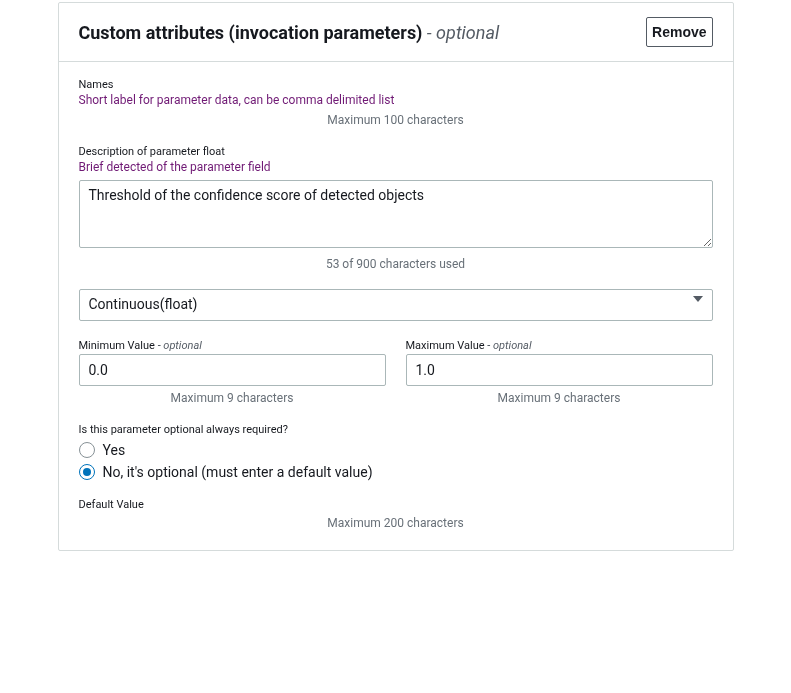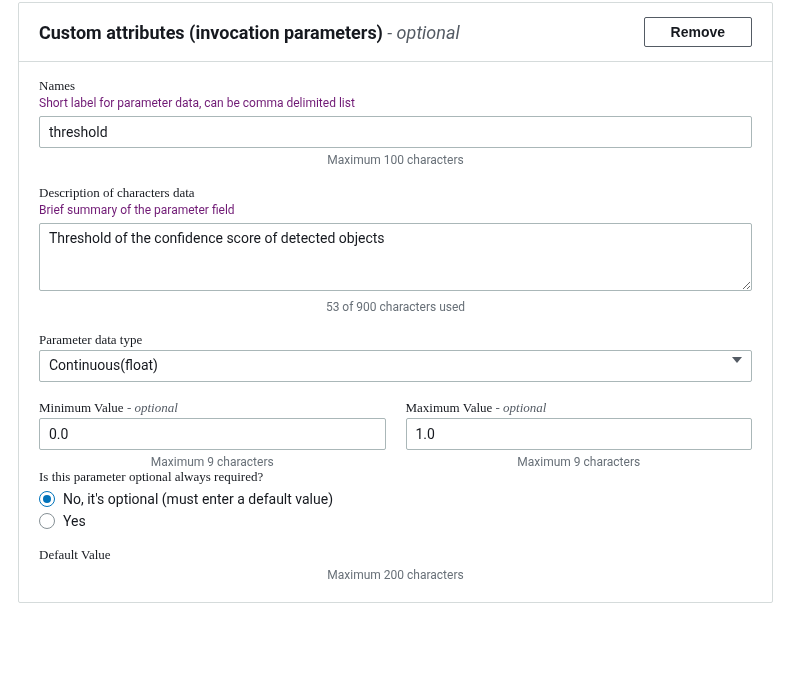--- a/index.html
+++ b/index.html
@@ -5,21 +5,21 @@
     * { box-sizing: border-box; margin: 0; padding: 0; }
     body {
       font-family: -apple-system, BlinkMacSystemFont, "Segoe UI", Roboto, Helvetica, Arial, sans-serif;
       background: #fff;
       color: #16191f;
       padding: 2px;
     }
     .panel {
       border: 1px solid #d5dbdb;
       border-radius: 2px;
-      width: 755px;
+      width: 676px;
       margin: 0 auto;
     }
     .panel-header {
       display: flex;
       justify-content: space-between;
       align-items: center;
       padding: 14px 20px;
       border-bottom: 1px solid #d5dbdb;
     }
     .panel-title {
@@ -27,40 +27,39 @@
       font-weight: 700;
     }
     .panel-title .optional {
       font-style: italic;
       font-weight: 400;
       color: #545b64;
     }
     .remove-btn {
       border: 1px solid #545b64;
       background: #fff;
-      padding: 6px 26px;
+      padding: 6px 5px;
       font-size: 14px;
       font-weight: 700;
       color: #16191f;
       border-radius: 2px;
       cursor: pointer;
     }
     .panel-body {
       padding: 16px 20px 20px 20px;
     }
     .field {
       margin-bottom: 18px;
     }
     .field-label {
-      font-size: 13px;
+      font-size: 11px;
       font-weight: 400;
       color: #16191f;
       display: block;
       margin-bottom: 2px;
-      font-family: Liberation Serif, serif;
     }
     .field-label .optional {
       font-style: italic;
       color: #545b64;
     }
     .field-sub {
       font-size: 12px;
       color: #701a75;
       margin-bottom: 6px;
     }
@@ -152,67 +151,65 @@
       <span>Custom attributes (invocation parameters)</span><span class="optional"> - optional</span>
     </h2>
     <button class="remove-btn">Remove</button>
   </div>
 
   <div class="panel-body">
 
     <div class="field">
       <label class="field-label">Names</label>
       <div class="field-sub">Short label for parameter data, can be comma delimited list</div>
-      <input type="text" value="threshold" style="">
       <div class="field-hint">Maximum 100 characters</div>
     </div>
 
     <div class="field">
-      <label class="field-label">Description of characters data</label>
-      <div class="field-sub">Brief summary of the parameter field</div>
+      <label class="field-label">Description of parameter float</label>
+      <div class="field-sub">Brief detected of the parameter field</div>
       <textarea style="">Threshold of the confidence score of detected objects</textarea>
       <div class="field-hint">53 of 900 characters used</div>
     </div>
 
     <div class="field">
-      <label class="field-label">Parameter data type</label>
       <div class="select-wrap">
         <span>Continuous(float)</span>
         <span class="caret-icon"></span>
       </div>
     </div>
 
-    <div class="two-col" style="">
+    <div class="two-col" style="margin-bottom:18px;">
       <div class="field">
         <label class="field-label">
           <span>Minimum Value</span><span class="optional"> - optional</span>
         </label>
         <input type="text" value="0.0" style="">
         <div class="field-hint">Maximum 9 characters</div>
       </div>
       <div class="field">
         <label class="field-label">
           <span>Maximum Value</span><span class="optional"> - optional</span>
         </label>
         <input type="text" value="1.0" style="">
         <div class="field-hint">Maximum 9 characters</div>
       </div>
     </div>
 
     <div class="field">
       <label class="field-label">Is this parameter optional always required?</label>
       <div class="radio-group">
         <div class="radio-row">
+          <span class="radio"></span>
+          <span class="radio-label">Yes</span>
+        </div>
+        <div class="radio-row">
           <span class="radio checked"></span>
           <span class="radio-label">No, it's optional (must enter a default value)</span>
         </div>
-        <div class="radio-row">
-          <span class="radio"></span>
-          <span class="radio-label">Yes</span>
-        </div>
       </div>
     </div>
 
     <div class="field" style="margin-bottom:0;">
       <label class="field-label">Default Value</label>
       <div class="field-hint">Maximum 200 characters</div>
     </div>
 
   </div>
 </div>

